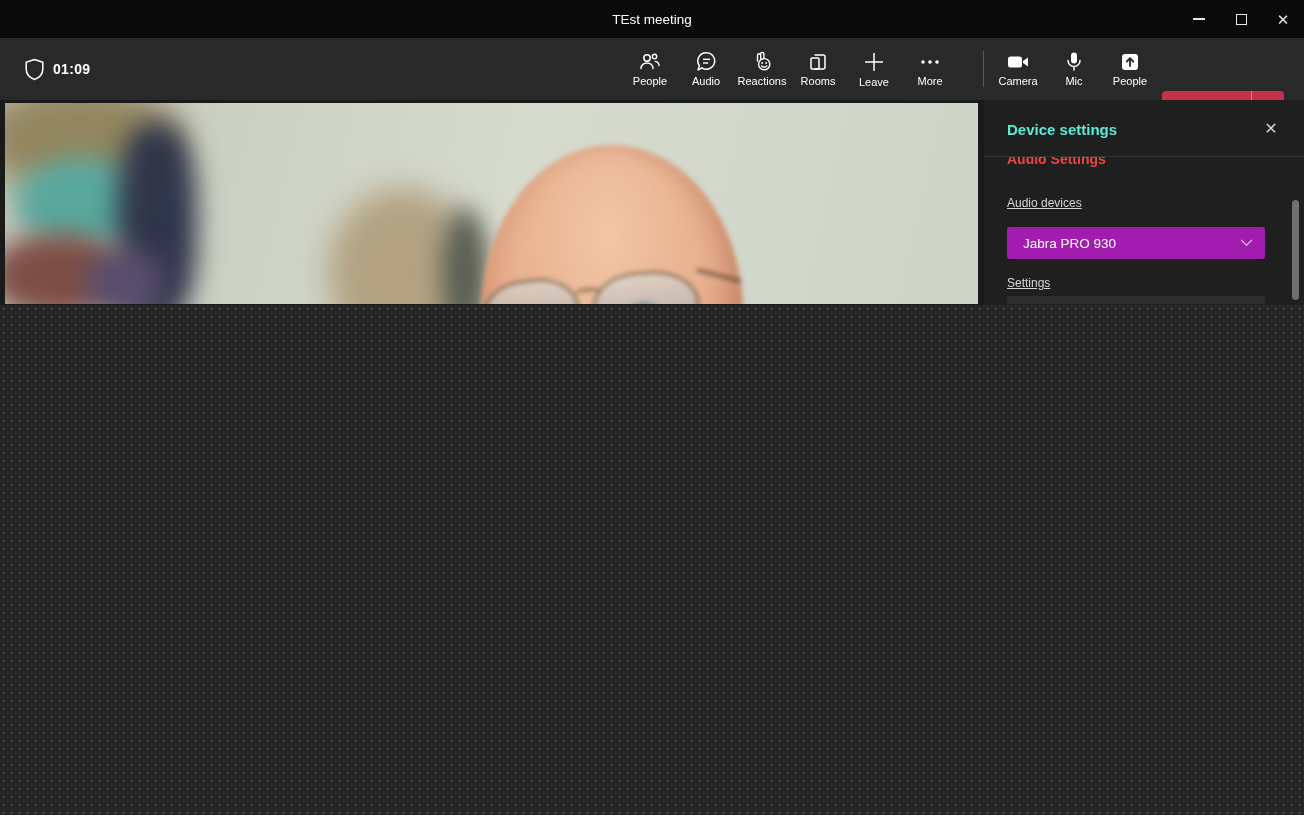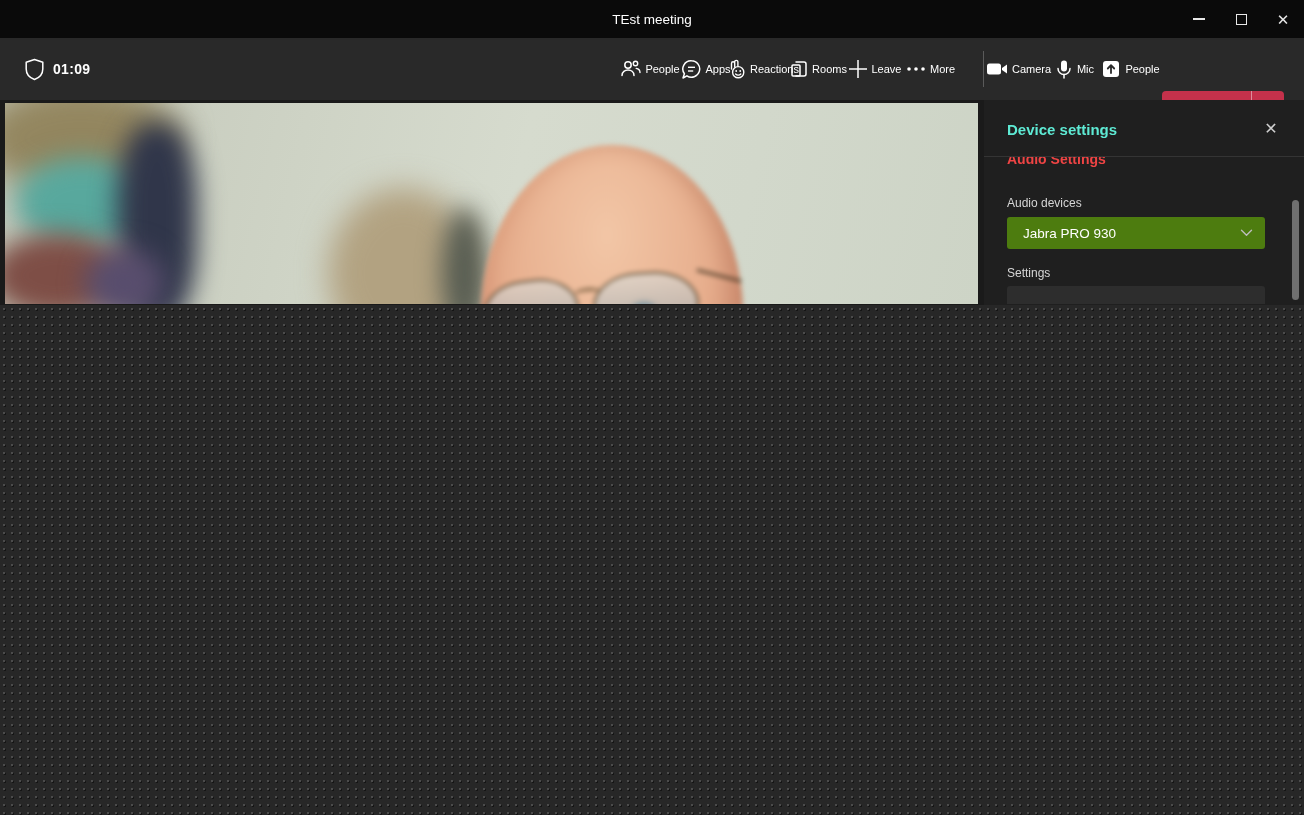--- a/index.html
+++ b/index.html
@@ -18,21 +18,21 @@
   .max-glyph { display:block; width:11px; height:11px; border:1.5px solid #e8e8e8; }
   .close-glyph { font-size:15px; line-height:1; }
 
   
   .toolbar { position:absolute; left:0; top:38px; width:1304px; height:62px; background:#292929;
     display:flex; align-items:center; }
   .call-info { position:absolute; left:24px; top:0; height:62px; display:flex; align-items:center; gap:8px; color:#ffffff; }
   .timer { font-size:14px; font-weight:700; letter-spacing:.3px; }
   .tb-center { position:absolute; left:622px; top:0; height:62px; display:flex; }
   .tb-right { position:absolute; left:983px; top:0; height:62px; display:flex; }
-  .tb-btn { width:56px; height:62px; display:flex; flex-direction:row; align-items:center;
+  .tb-btn { width:56px; height:62px; display:flex; flex-direction:column; align-items:center;
     justify-content:center; gap:3px; color:#ffffff; cursor:pointer; }
   .tb-btn .lbl { font-size:11px; color:#ffffff; white-space:nowrap; }
   .tb-sep { width:1px; height:36px; background:#5a5a5a; align-self:center; margin:0 6px 0 0; }
 
   .leave-wrap { position:absolute; left:1162px; top:53px; width:122px; height:31px; display:flex;
     background:#c4314b; border-radius:4px; overflow:hidden; }
   .leave-main { flex:1; display:flex; align-items:center; justify-content:center; gap:8px;
     color:#ffffff; font-size:14px; font-weight:700; cursor:pointer; }
   .leave-caret { width:33px; display:flex; align-items:center; justify-content:center;
     border-left:1px solid rgba(255,255,255,.45); cursor:pointer; }
@@ -76,23 +76,23 @@
   .eye-right { left:158px; top:44px; }
 
   
   .panel { position:absolute; left:984px; top:100px; width:320px; height:205px; background:#1f1f1f; }
   .panel-header { position:relative; height:57px; border-bottom:1px solid #343434; }
   .panel-title { position:absolute; left:23px; top:21px; color:#5eead4; font-size:15px; font-weight:700; }
   .panel-close { position:absolute; right:24px; top:20px; width:18px; height:18px; color:#cfcfcf;
     font-size:16px; line-height:18px; text-align:center; cursor:pointer; }
   .panel-body { position:relative; height:147px; overflow:hidden; padding:0 23px; }
   .section-heading { margin-top:-6px; color:#ef4444; font-size:14px; font-weight:700; }
-  .field-label { color:#d6d6d6; font-size:12px; }
+  .field-label { color:#d6d6d6; font-size:12px;text-decoration:underline; }
   .lbl-audio { margin-top:29px; }
-  .dropdown { margin-top:7px; height:32px; background:#4d7c0f; border-radius:3px; display:flex;
+  .dropdown { margin-top:17px; height:32px; background:#a21caf; border-radius:3px; display:flex;
     align-items:center; justify-content:space-between; padding:0 12px 0 16px; cursor:pointer; width:258px; }
   .dropdown .val { color:#ffffff; font-size:13.5px; }
   .dropdown .chev { color:#bdbdbd; }
   .lbl-speaker { margin-top:17px; }
   .dropdown-clipped { margin-top:6px; height:32px; background:#2d2d2d; border-radius:3px; width:258px; cursor:pointer; }
   .scroll-thumb { position:absolute; right:5px; top:100px; width:7px; height:100px;
     background:#6f6f6f; border-radius:4px; cursor:pointer; }
 
   svg { display:block; }
 </style>
@@ -139,21 +139,21 @@
         <span class="lbl">People</span>
       </div>
       <div class="tb-btn">
         <span>
           <svg width="21" height="21" viewBox="0 0 21 21">
               <path d="M10.5 1.8 a8.2 8.2 0 1 1 -4.6 15 L2 19 l1.4-4.2 A8.2 8.2 0 0 1 10.5 1.8 Z" fill="none" stroke="#fff" stroke-width="1.5" stroke-linejoin="round"></path>
               <line x1="7" y1="8.3" x2="14" y2="8.3" stroke="#fff" stroke-width="1.4"></line>
               <line x1="7" y1="12" x2="12.2" y2="12" stroke="#fff" stroke-width="1.4"></line>
             </svg>
         </span>
-        <span class="lbl">Apps</span>
+        <span class="lbl">Audio</span>
       </div>
       <div class="tb-btn">
         <span>
           <svg width="22" height="21" viewBox="0 0 22 21">
               <path d="M6.5 10 V4.4 a1.6 1.6 0 0 1 3.2 0 V8 M9.7 8 V3 a1.6 1.6 0 0 1 3.2 0 v5.4" fill="none" stroke="#fff" stroke-width="1.4" stroke-linecap="round"></path>
               <circle cx="13.2" cy="13.2" r="5.6" fill="#292929" stroke="#fff" stroke-width="1.4"></circle>
               <circle cx="11.2" cy="12" r="0.9" fill="#fff"></circle>
               <circle cx="15.2" cy="12" r="0.9" fill="#fff"></circle>
               <path d="M10.6 15 a3.4 3.4 0 0 0 5.2 0" fill="none" stroke="#fff" stroke-width="1.3" stroke-linecap="round"></path>
             </svg>

